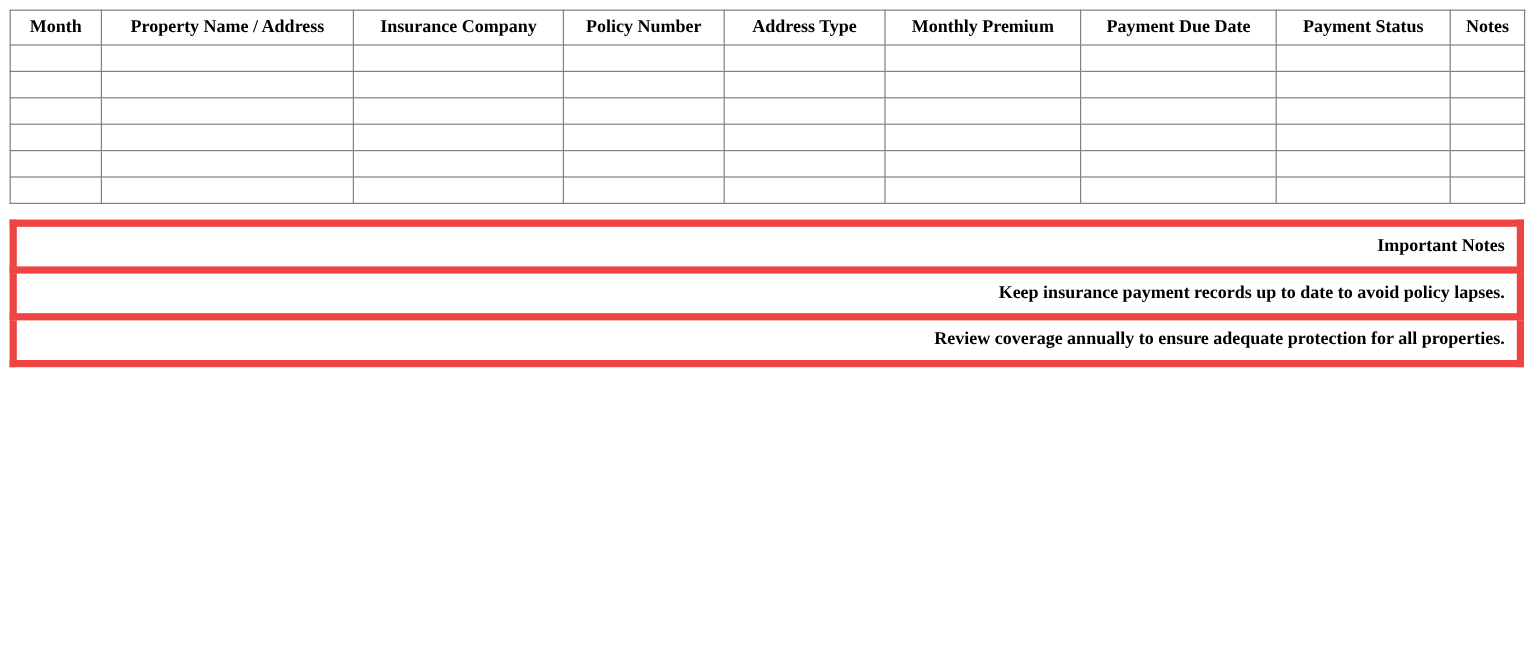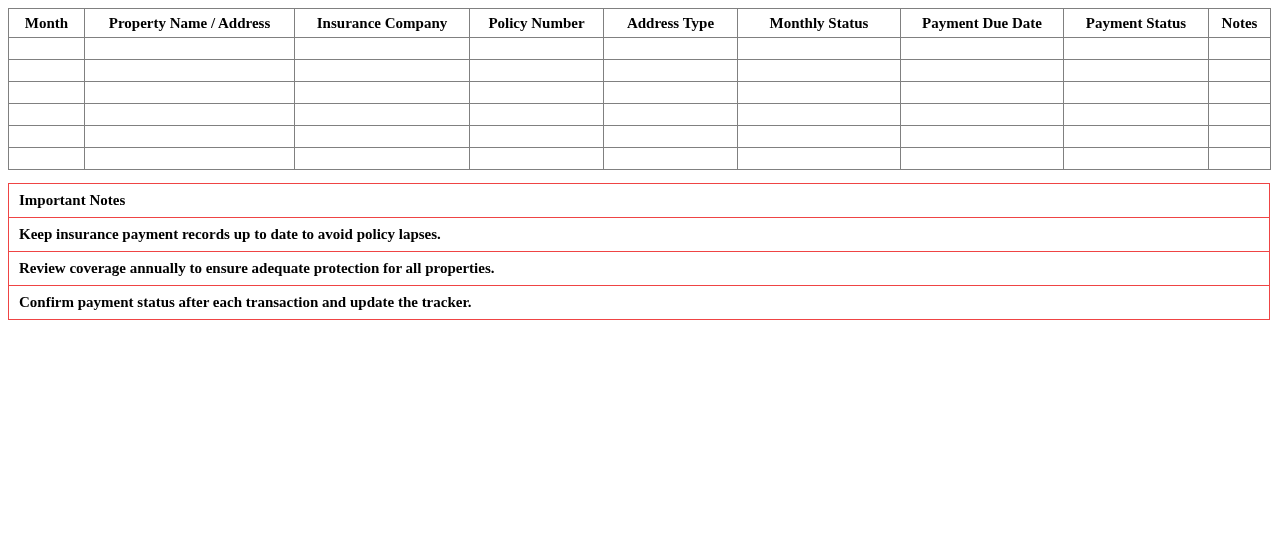--- a/index.html
+++ b/index.html
@@ -43,23 +43,23 @@
   .spacer {
     height: 13px;
   }
   table.notes-table {
     border-collapse: collapse;
     table-layout: fixed;
     width: 1262px;
   }
   table.notes-table th,
   table.notes-table td {
-    border: 1px solid #ef4444;
+    border: 6px solid #ef4444;
     padding: 6px 10px;
-    text-align: left;
+    text-align: right;
     font-size: 15px;
     line-height: 1.4;
   }
   table.notes-table th {
     font-weight: bold;
   }
   table.notes-table td {
     font-weight: bold;
   }
 </style>
@@ -80,21 +80,21 @@
         <col style="width: 145px;">
         <col style="width: 62px;">
       </colgroup>
     <thead>
       <tr>
           <th>Month</th>
           <th>Property Name / Address</th>
           <th>Insurance Company</th>
           <th>Policy Number</th>
           <th>Address Type</th>
-          <th>Monthly Status</th>
+          <th>Monthly Premium</th>
           <th>Payment Due Date</th>
           <th>Payment Status</th>
           <th>Notes</th>
         </tr>
     </thead>
     <tbody>
         <tr>
           <td class="empty-cell"></td>
           <td class="empty-cell"></td>
           <td class="empty-cell"></td>
@@ -171,19 +171,16 @@
         <th>Important Notes</th>
       </tr>
     </thead>
     <tbody>
         <tr>
           <td>Keep insurance payment records up to date to avoid policy lapses.</td>
         </tr>
         <tr>
           <td>Review coverage annually to ensure adequate protection for all properties.</td>
         </tr>
-        <tr>
-          <td>Confirm payment status after each transaction and update the tracker.</td>
-        </tr>
       </tbody>
   </table>
 
 </div>
 
 </body></html>

